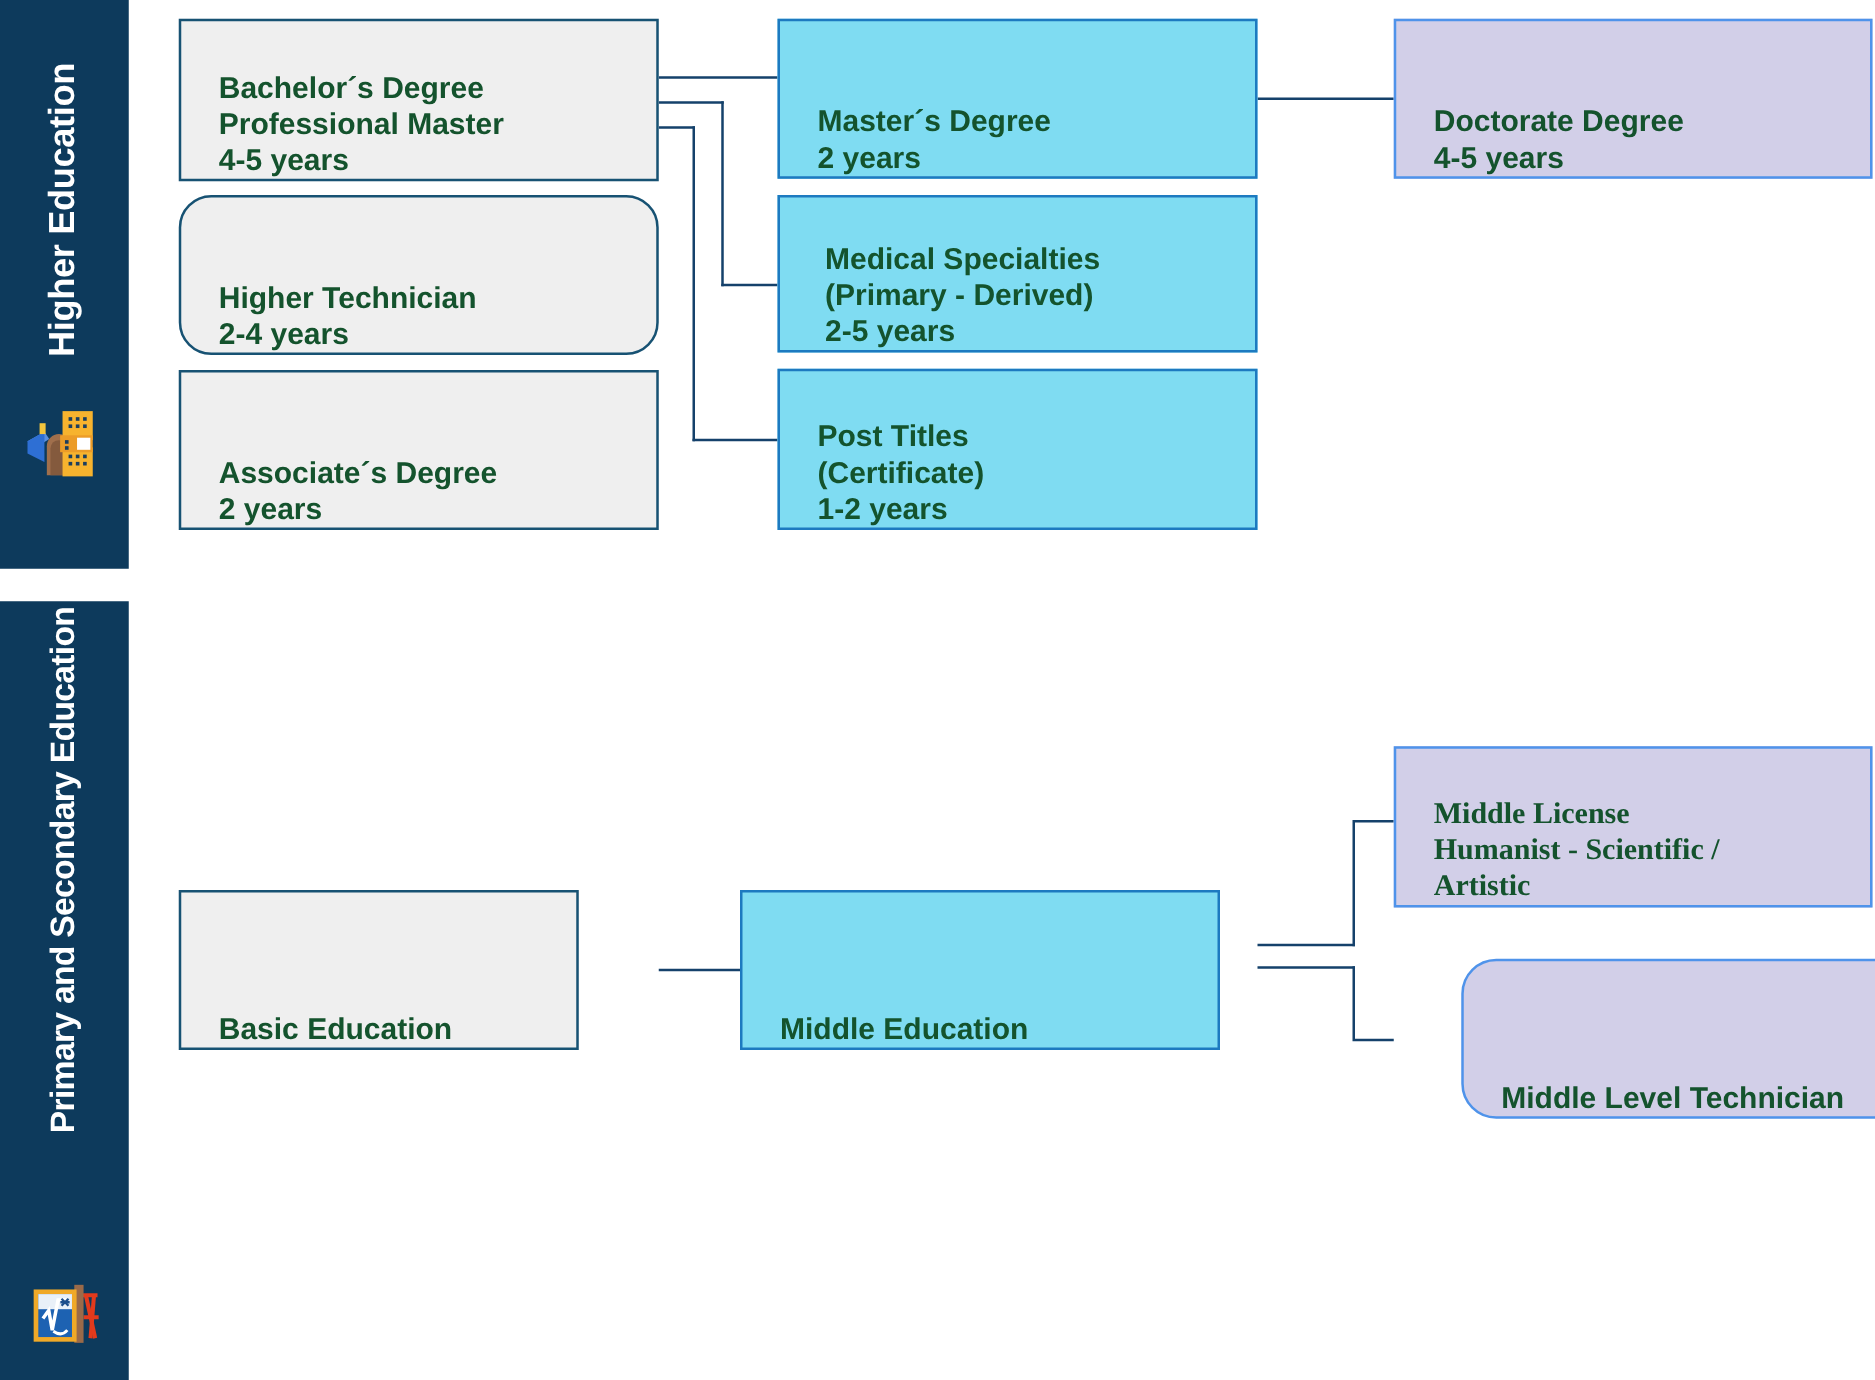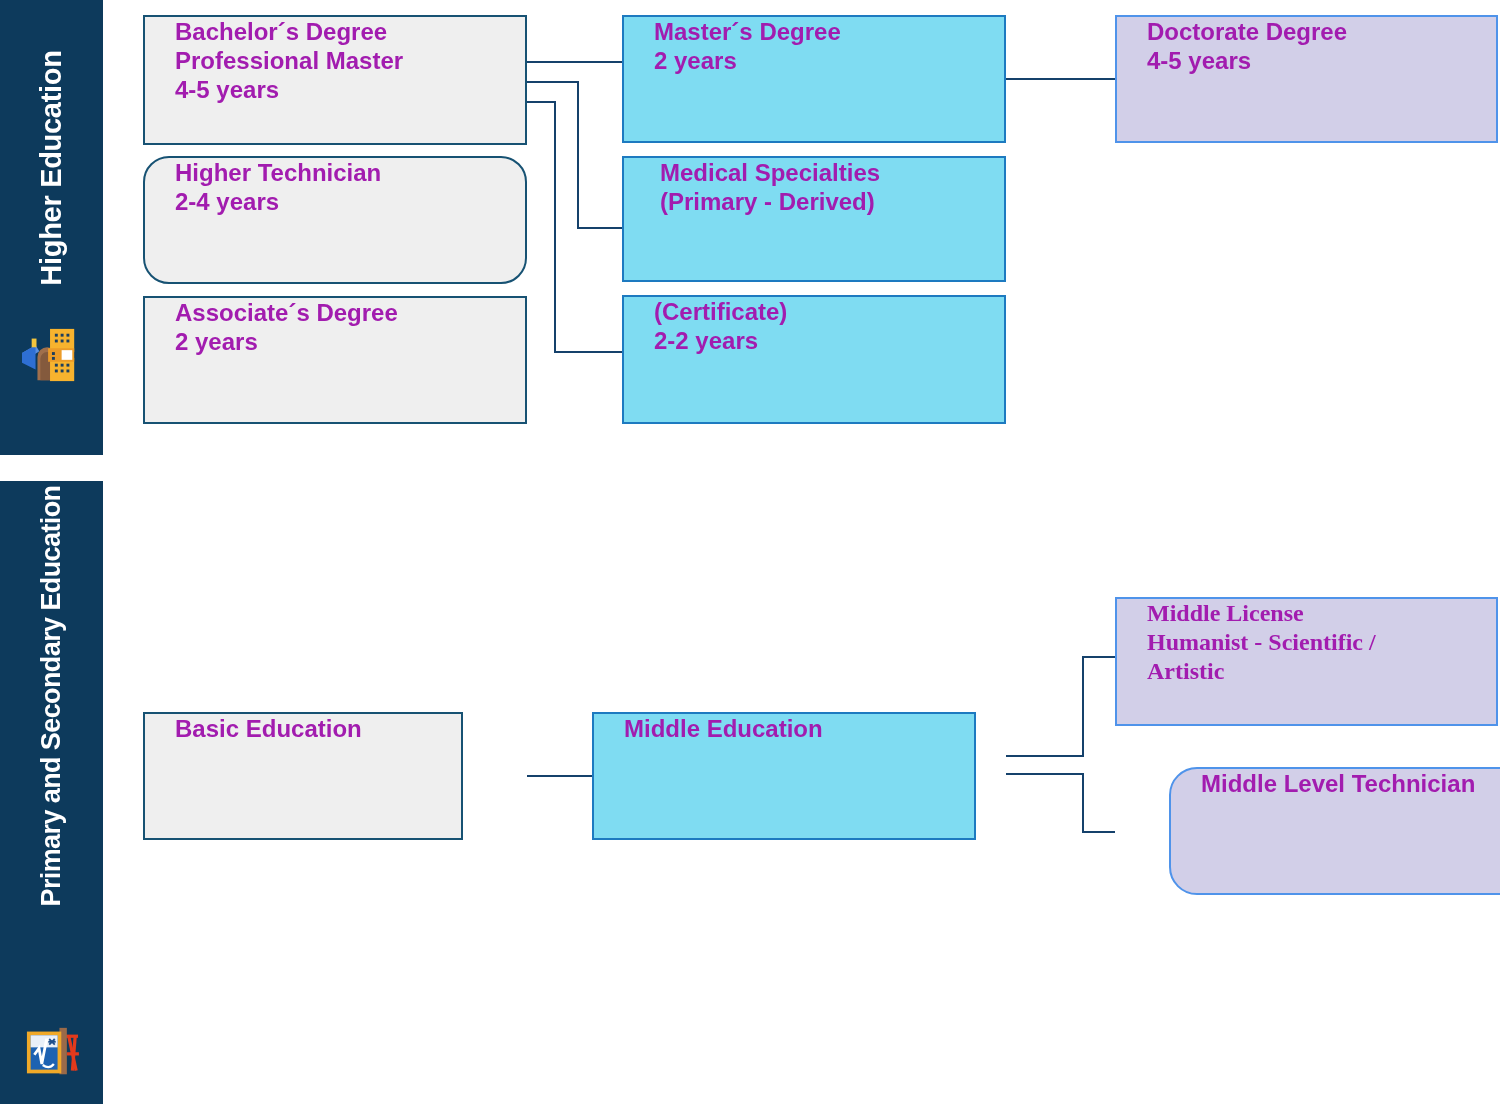--- a/index.html
+++ b/index.html
@@ -15,23 +15,23 @@
     transform:translate(-50%,-50%) rotate(-90deg);
     color:#ffffff;font-weight:700;font-size:29px;letter-spacing:-0.3px;
   }
   .vlabel-top{top:168px;}
   .vlabel-bottom{top:215px;font-size:27px;letter-spacing:-0.6px;}
   .side-icon{position:absolute;left:20px;}
   .icon-univ{top:326px;}
   .icon-board{top:545px;}
   .node{
     position:absolute;box-sizing:border-box;border:2px solid;
-    display:flex;flex-direction:column;justify-content:flex-start;
+    display:flex;flex-direction:column;justify-content:flex-end;
     padding-left:30px;padding-right:12px;
-    font-weight:700;font-size:24px;line-height:29px;color:#a21caf;
+    font-weight:700;font-size:24px;line-height:29px;color:#14532d;
   }
   .node-gray{background:#efefef;border-color:#175273;}
   .node-cyan{background:#7fdcf2;border-color:#1d7ac0;}
   .node-purple{background:#d2cfe8;border-color:#4f93ea;}
   .n-bachelor{left:143px;top:15px;width:384px;height:130px;}
   .n-higher-technician{left:143px;top:156px;width:384px;height:128px;border-radius:26px;}
   .n-associate{left:143px;top:296px;width:384px;height:128px;}
   .n-master{left:622px;top:15px;width:384px;height:128px;}
   .n-medical{left:622px;top:156px;width:384px;height:126px;padding-left:36px;}
   .n-post-titles{left:622px;top:295px;width:384px;height:129px;}
@@ -130,24 +130,26 @@
     <span>Associate´s Degree</span>
     <span>2 years</span>
   </div>
   <div class="node node-cyan n-master">
     <span>Master´s Degree</span>
     <span>2 years</span>
   </div>
   <div class="node node-cyan n-medical">
     <span>Medical Specialties</span>
     <span>(Primary - Derived)</span>
+    <span>2-5 years</span>
   </div>
   <div class="node node-cyan n-post-titles">
+    <span>Post Titles</span>
     <span>(Certificate)</span>
-    <span>2-2 years</span>
+    <span>1-2 years</span>
   </div>
   <div class="node node-purple n-doctorate">
     <span>Doctorate Degree</span>
     <span>4-5 years</span>
   </div>
 
   <div class="node node-gray n-basic">
     <span>Basic Education</span>
   </div>
   <div class="node node-cyan n-middle">

